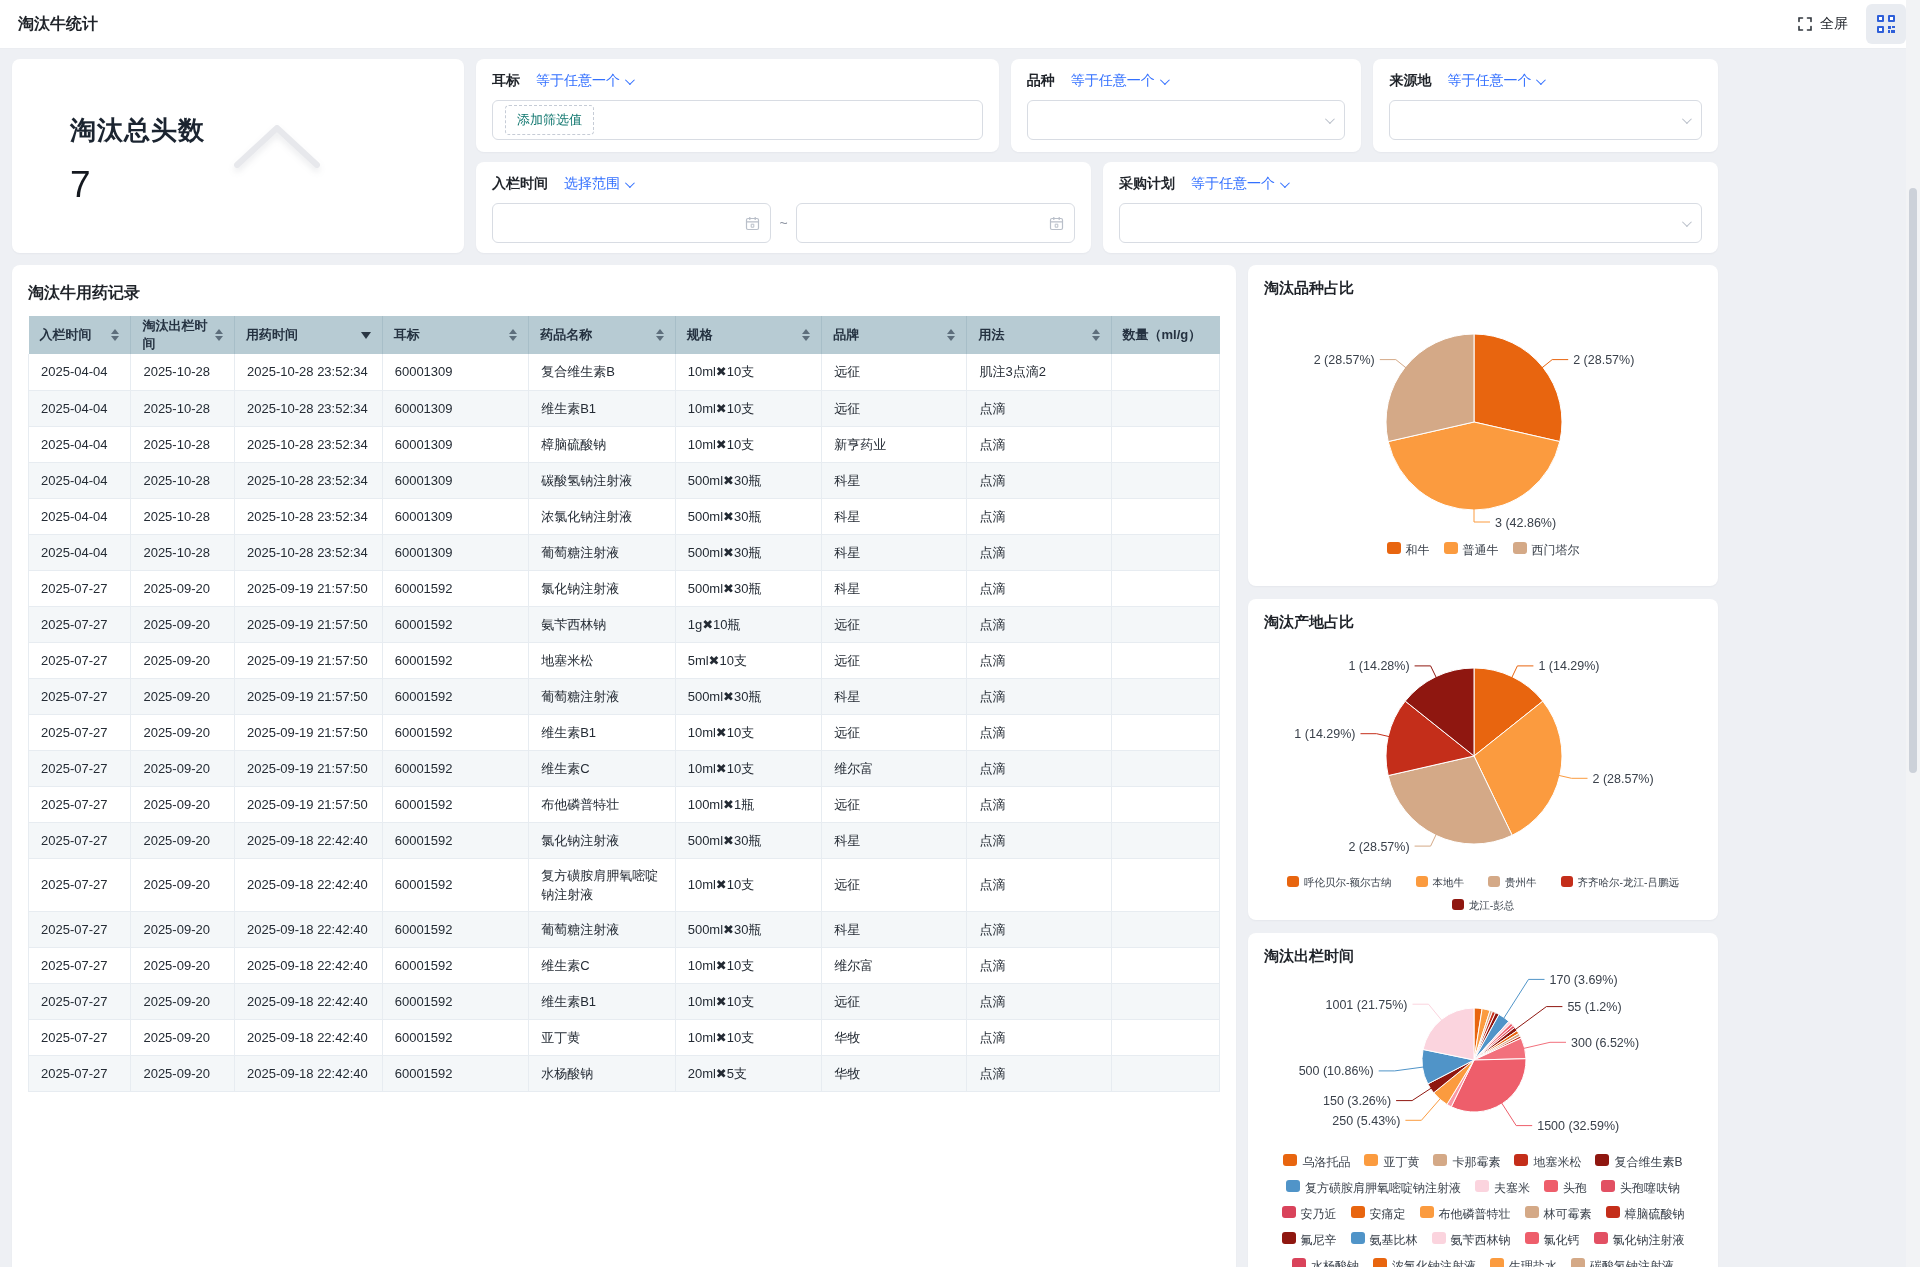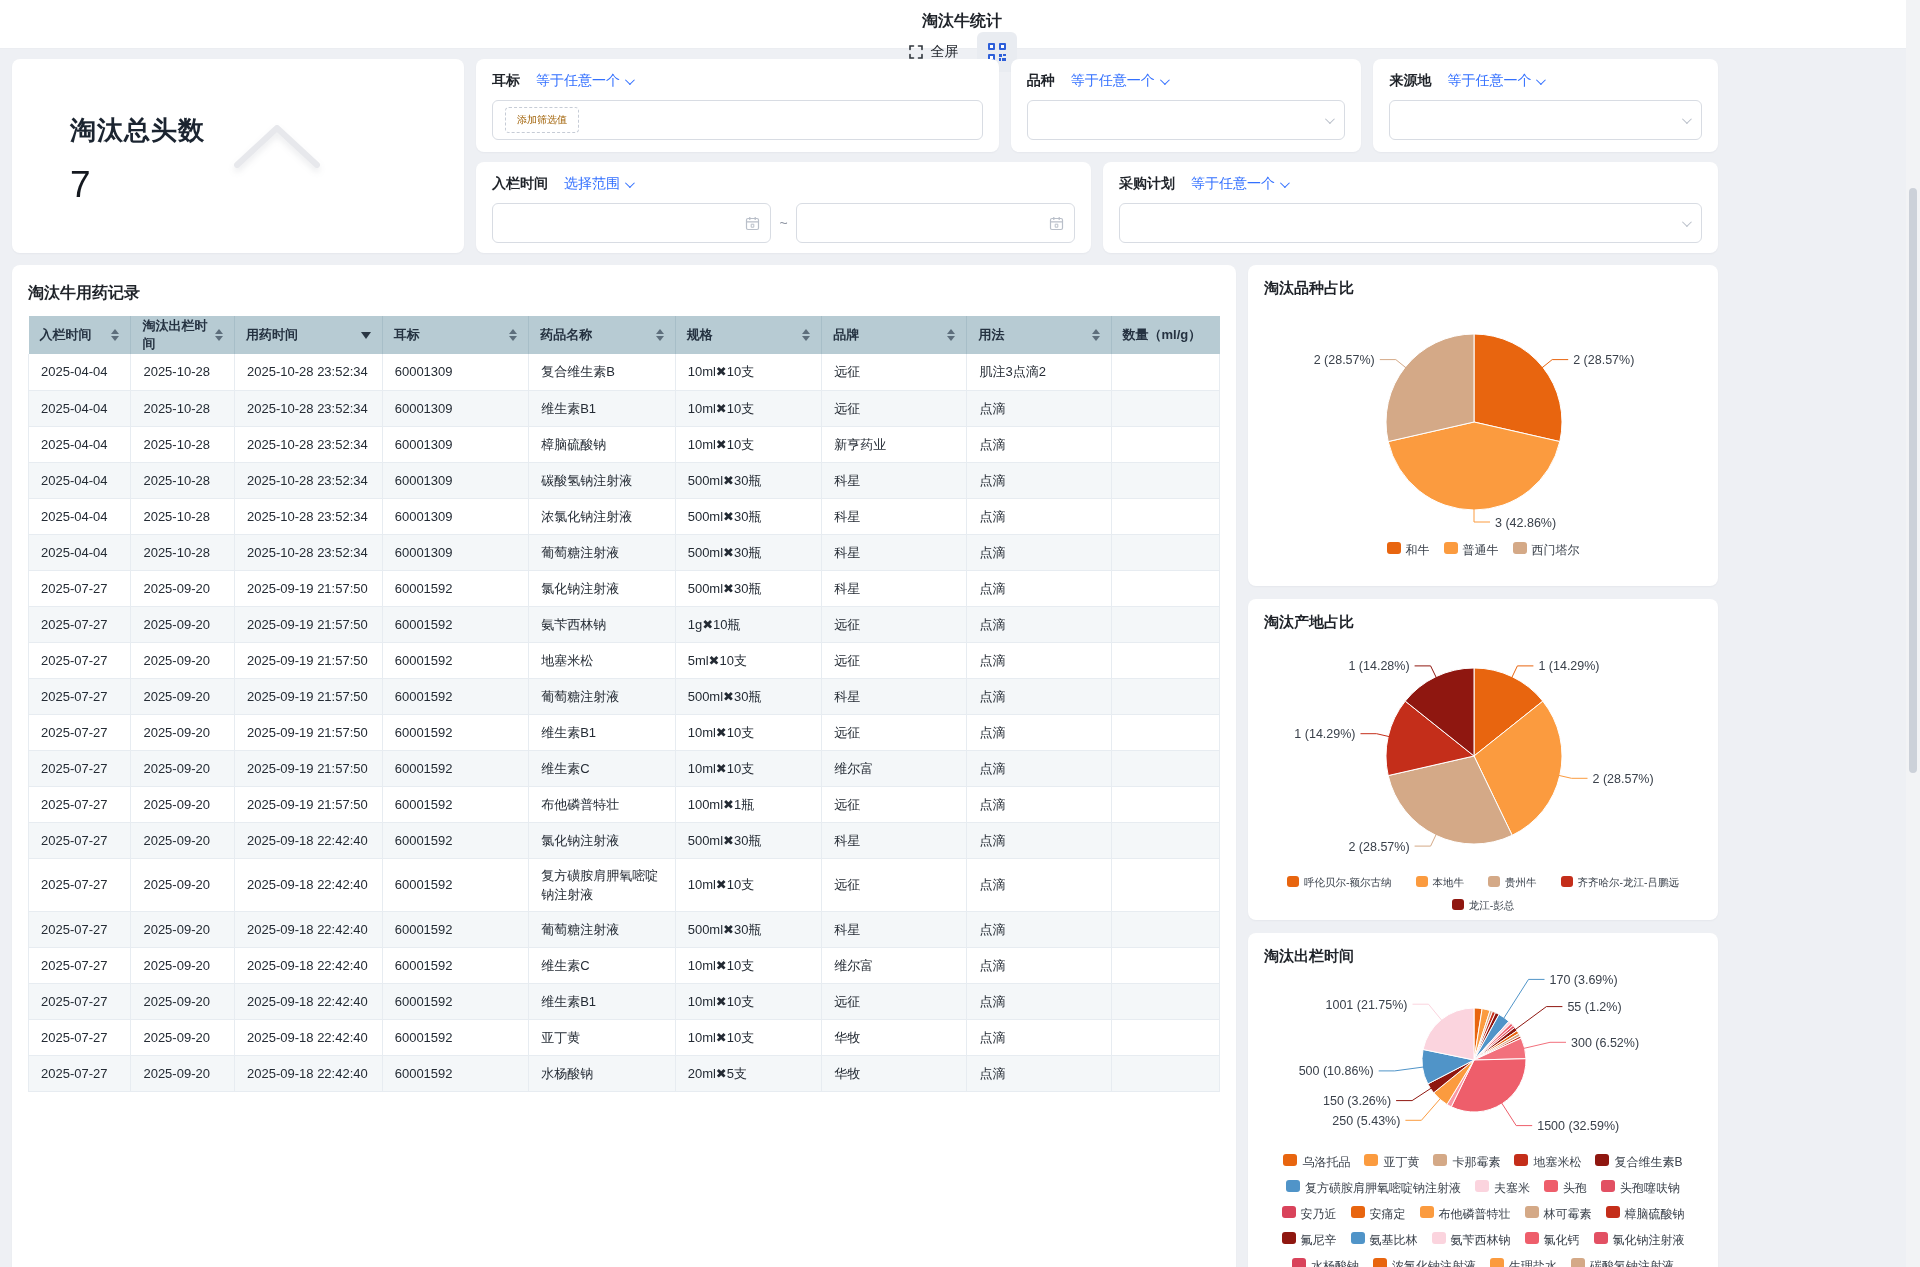--- a/index.html
+++ b/index.html
@@ -1,21 +1,21 @@
 <!DOCTYPE html>
 <html><head>
 <meta charset="utf-8">
 <style>
   * { margin:0; padding:0; box-sizing:border-box; }
   html,body { width:1920px; height:1267px; overflow:hidden; }
   body { font-family:"Liberation Sans","DejaVu Sans",sans-serif; background:#eef0f4; color:#1f2329; position:relative; }
 
   
   .topbar { height:49px; background:#fff; border-bottom:1px solid #ebedf1;
-            display:flex; align-items:center; justify-content:space-between; padding:11px 14px 0 18px;flex-direction:column; }
+            display:flex; align-items:center; justify-content:space-between; padding:0 14px 0 18px; }
   .topbar-title { font-size:16px; font-weight:700; color:#1f2329; }
   .topbar-right { display:flex; align-items:center; gap:18px; }
   .fullscreen-btn { display:flex; align-items:center; gap:7px; cursor:pointer; font-size:14px; color:#1f2329; }
   .qr-btn { width:40px; height:40px; background:#e9ecf1; border-radius:6px; display:flex; align-items:center; justify-content:center; cursor:pointer; }
 
   
   .content { padding:10px 12px; }
   .top-row { display:flex; gap:12px; width:1706px; }
   .main-row { display:flex; gap:12px; width:1706px; margin-top:12px; align-items:flex-start; }
   .card { background:#fff; border-radius:8px; box-shadow:0 1px 2px rgba(31,35,41,.04); }
@@ -37,21 +37,21 @@
   .filter-card { padding:13px 16px; }
   .filter-head { display:flex; align-items:center; gap:16px; }
   .f-label { font-size:14px; font-weight:700; color:#1f2329; }
   .f-op { font-size:14px; color:#3370ff; display:flex; align-items:center; gap:5px; cursor:pointer; }
   .caret { width:7px; height:7px; border-right:1.6px solid #3370ff; border-bottom:1.6px solid #3370ff;
            transform:rotate(45deg) translateY(-2px); display:inline-block; }
   .caret.gray { border-color:#b9bfc9; }
   .caret.sm { width:6px; height:6px; }
   .f-control { margin-top:10px; height:40px; border:1px solid #d8dce3; border-radius:6px; background:#fff;
                display:flex; align-items:center; padding:0 12px; position:relative; cursor:pointer; }
-  .add-chip { border:1px dashed #c6ccd6; border-radius:4px; color:#a16207; font-size:10px; padding:5px 11px; cursor:pointer; }
+  .add-chip { border:1px dashed #c6ccd6; border-radius:4px; color:#0f766e; font-size:13px; padding:5px 11px; cursor:pointer; }
   .selectbox { justify-content:space-between; }
   .sel-value { font-size:14px; color:#1f2329; }
   .daterange { border:none; padding:0; display:flex; gap:0; align-items:center; cursor:default; }
   .datebox { flex:1; height:40px; border:1px solid #d8dce3; border-radius:6px; display:flex; align-items:center;
              justify-content:flex-end; padding:0 10px; cursor:pointer; }
   .tilde { color:#8a919f; margin:0 8px; font-size:14px; }
 
   
   .table-card { flex:1; height:1191px; padding:14px 16px 14px; display:flex; flex-direction:column; }
   .table-title { font-size:16px; font-weight:700; color:#1f2329; margin:4px 0 12px 0; }

